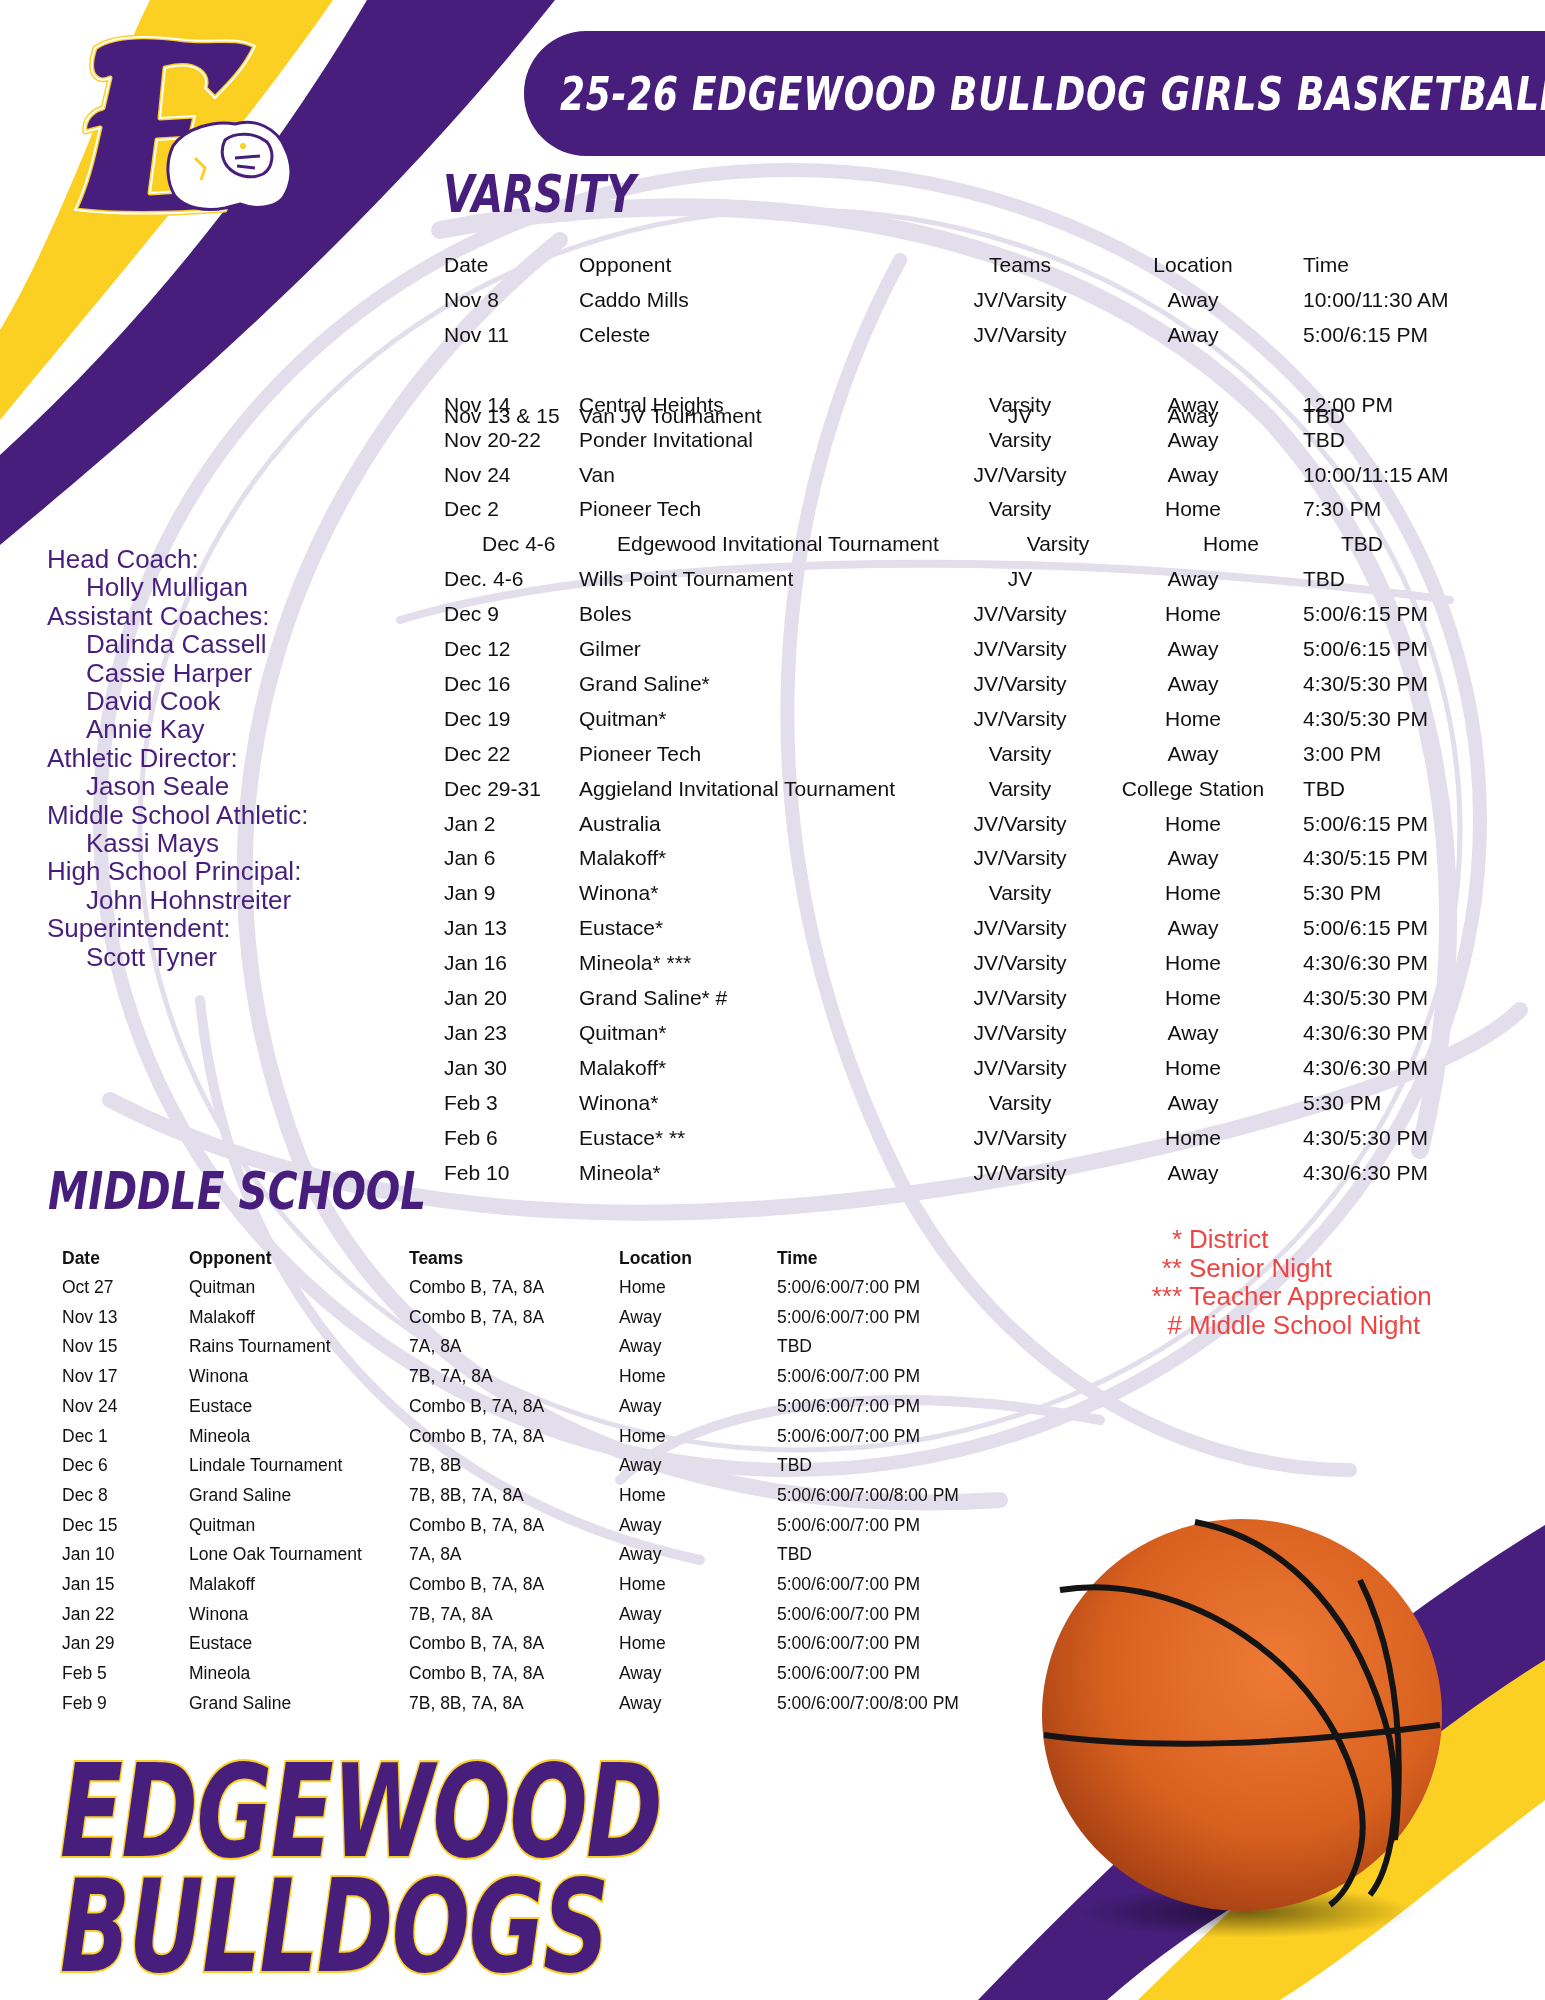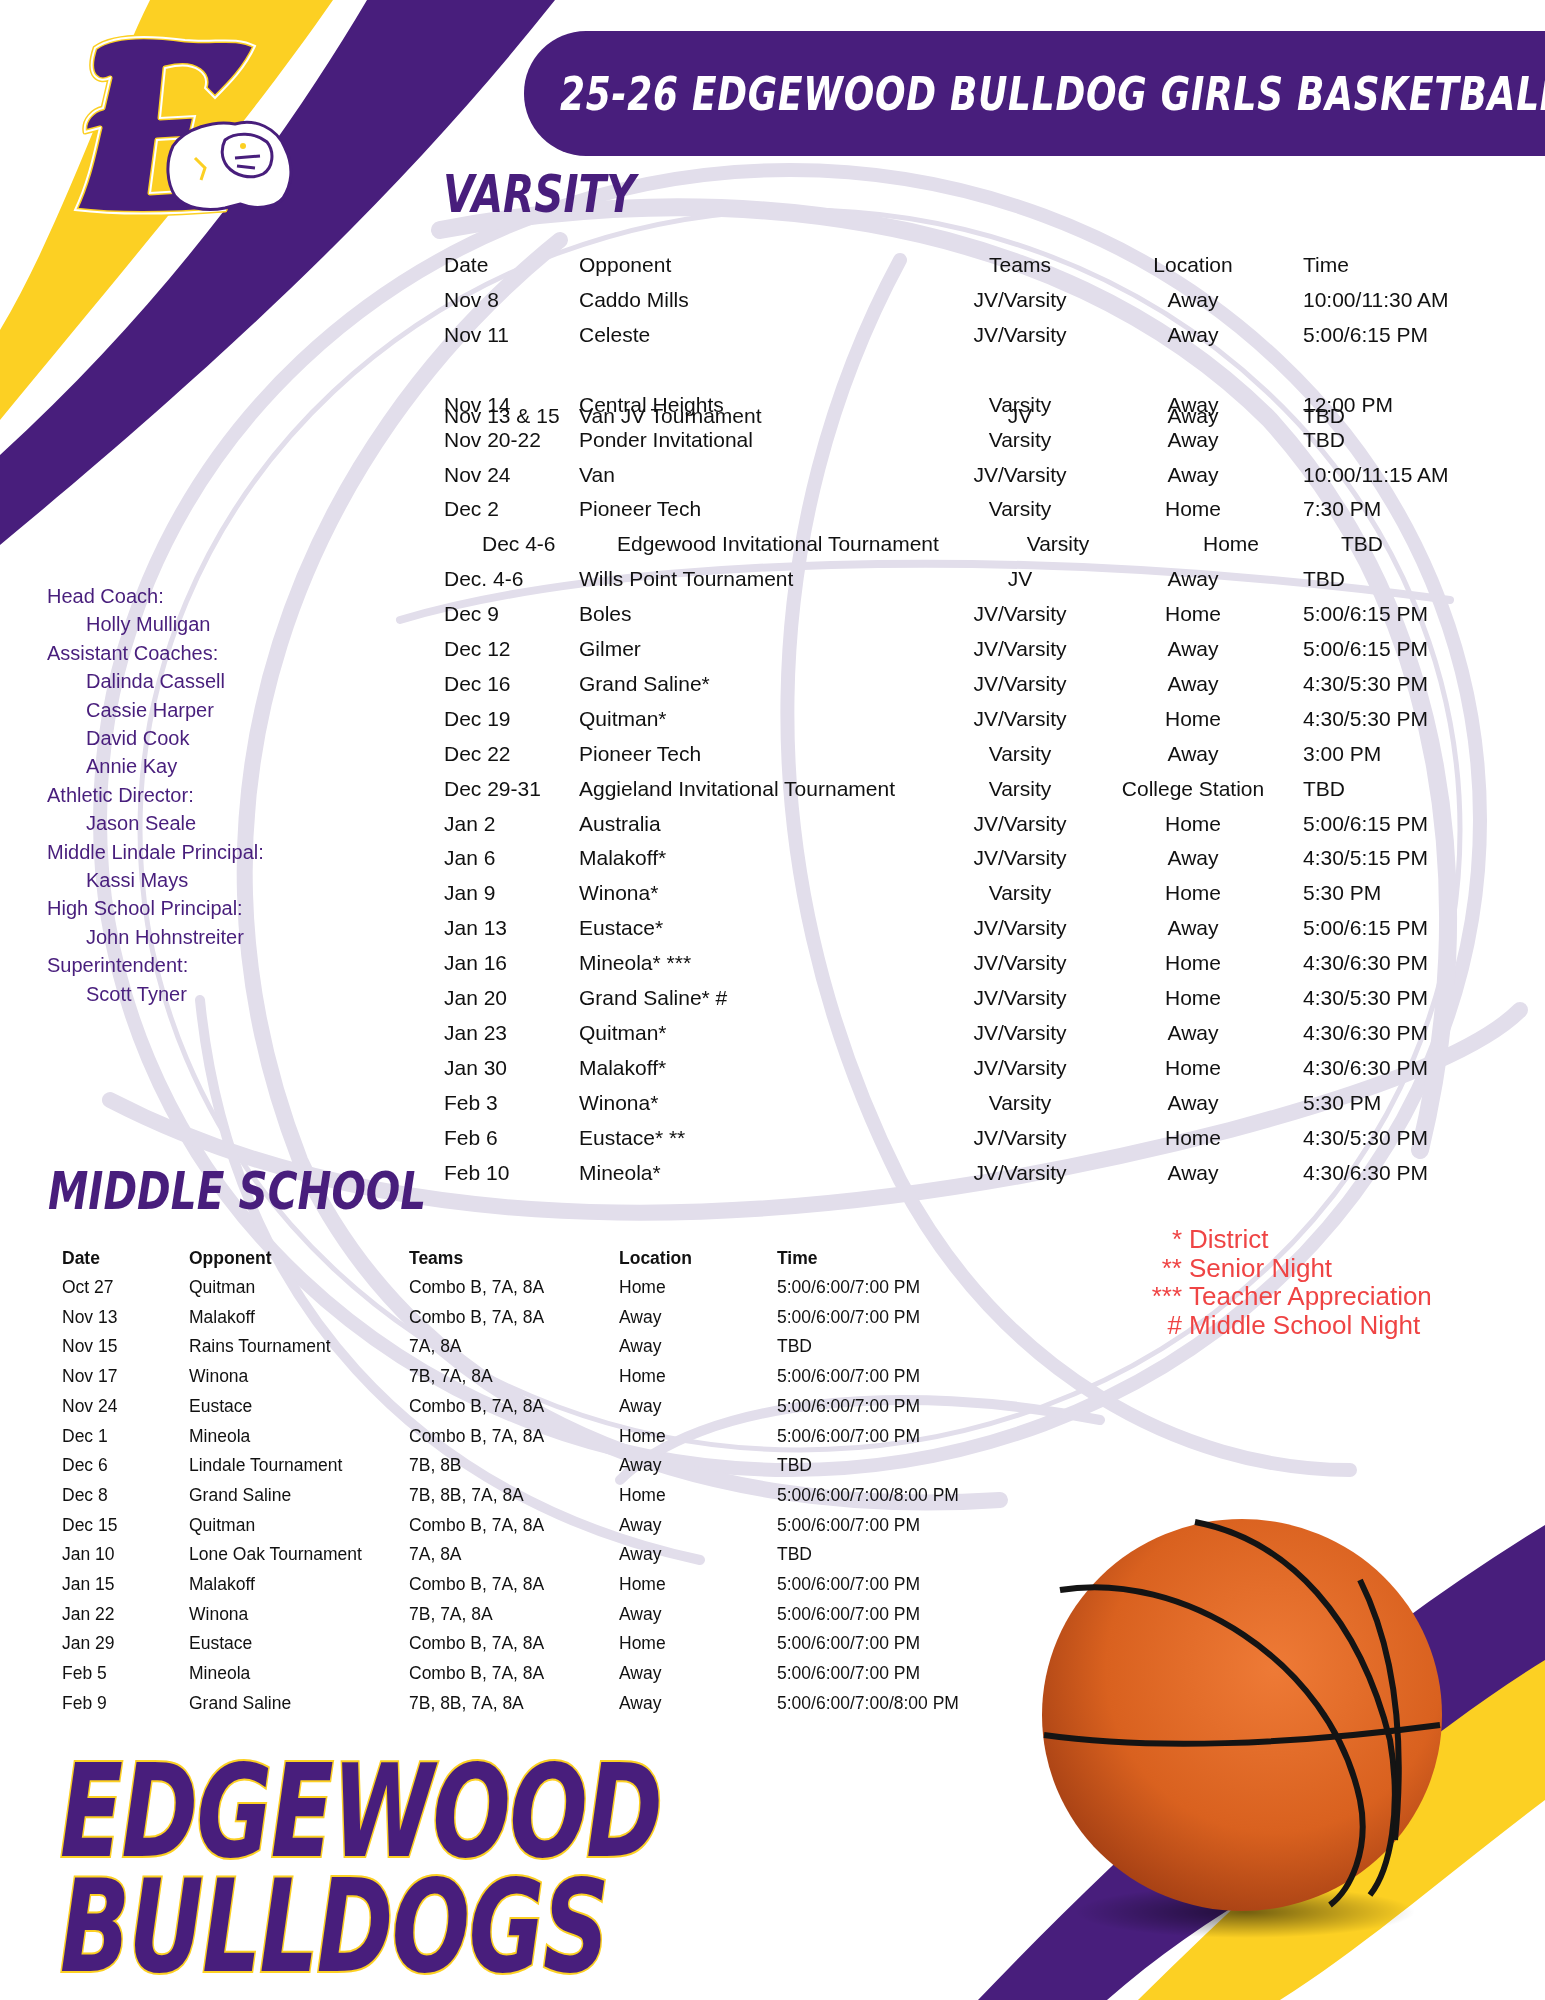--- a/index.html
+++ b/index.html
@@ -37,21 +37,21 @@
   .mt { position: absolute; left: 0; top: 0; z-index: 2; font-size: 17.5px; color: #111; }
   .mt .row { position: absolute; left: 0; height: 26px; width: 1000px; }
   .mt .c { position: absolute; top: 0; white-space: nowrap; line-height: 26px; }
   .mt .head .c { font-weight: bold; }
   .mt .c-date { left: 62px; }
   .mt .c-opp { left: 189px; }
   .mt .c-team { left: 409px; }
   .mt .c-loc { left: 619px; }
   .mt .c-time { left: 777px; }
 
-  .staff { position: absolute; left: 47px; top: 582px; z-index: 2; color: #481e7c; font-size: 20px; line-height: 28.4px; }
+  .staff { position: absolute; left: 47px; top: 545px; z-index: 2; color: #481e7c; font-size: 26px; line-height: 28.4px; }
   .staff .role { white-space: nowrap; }
   .staff .name { padding-left: 39px; white-space: nowrap; }
 
   .legend { position: absolute; left: 1140px; top: 1225px; z-index: 2; color: #ef4444; font-size: 26px; line-height: 28.5px; }
   .legend .item { white-space: pre; }
   .legend .sym { display: inline-block; width: 42px; text-align: right; margin-right: 7px; }
 
   .bigname {
     position: absolute; left: 60px; z-index: 3; font-family: "DejaVu Sans", sans-serif;
     font-weight: bold; font-style: italic; font-size: 128px; line-height: 1; color: #481e7c;
@@ -300,21 +300,21 @@
 <div class="staff" id="staff-list">
     <div class="role">Head Coach:</div>
     <div class="name">Holly Mulligan</div>
     <div class="role">Assistant Coaches:</div>
     <div class="name">Dalinda Cassell</div>
     <div class="name">Cassie Harper</div>
     <div class="name">David Cook</div>
     <div class="name">Annie Kay</div>
     <div class="role">Athletic Director:</div>
     <div class="name">Jason Seale</div>
-    <div class="role">Middle Lindale Principal:</div>
+    <div class="role">Middle School Athletic:</div>
     <div class="name">Kassi Mays</div>
     <div class="role">High School Principal:</div>
     <div class="name">John Hohnstreiter</div>
     <div class="role">Superintendent:</div>
     <div class="name">Scott Tyner</div>
   </div>
 
 <div class="section-title" style="left:48px; top:1165px;">MIDDLE SCHOOL</div>
 <div class="mt" id="ms-table">
     <div class="row head" style="top: 1245px;">

